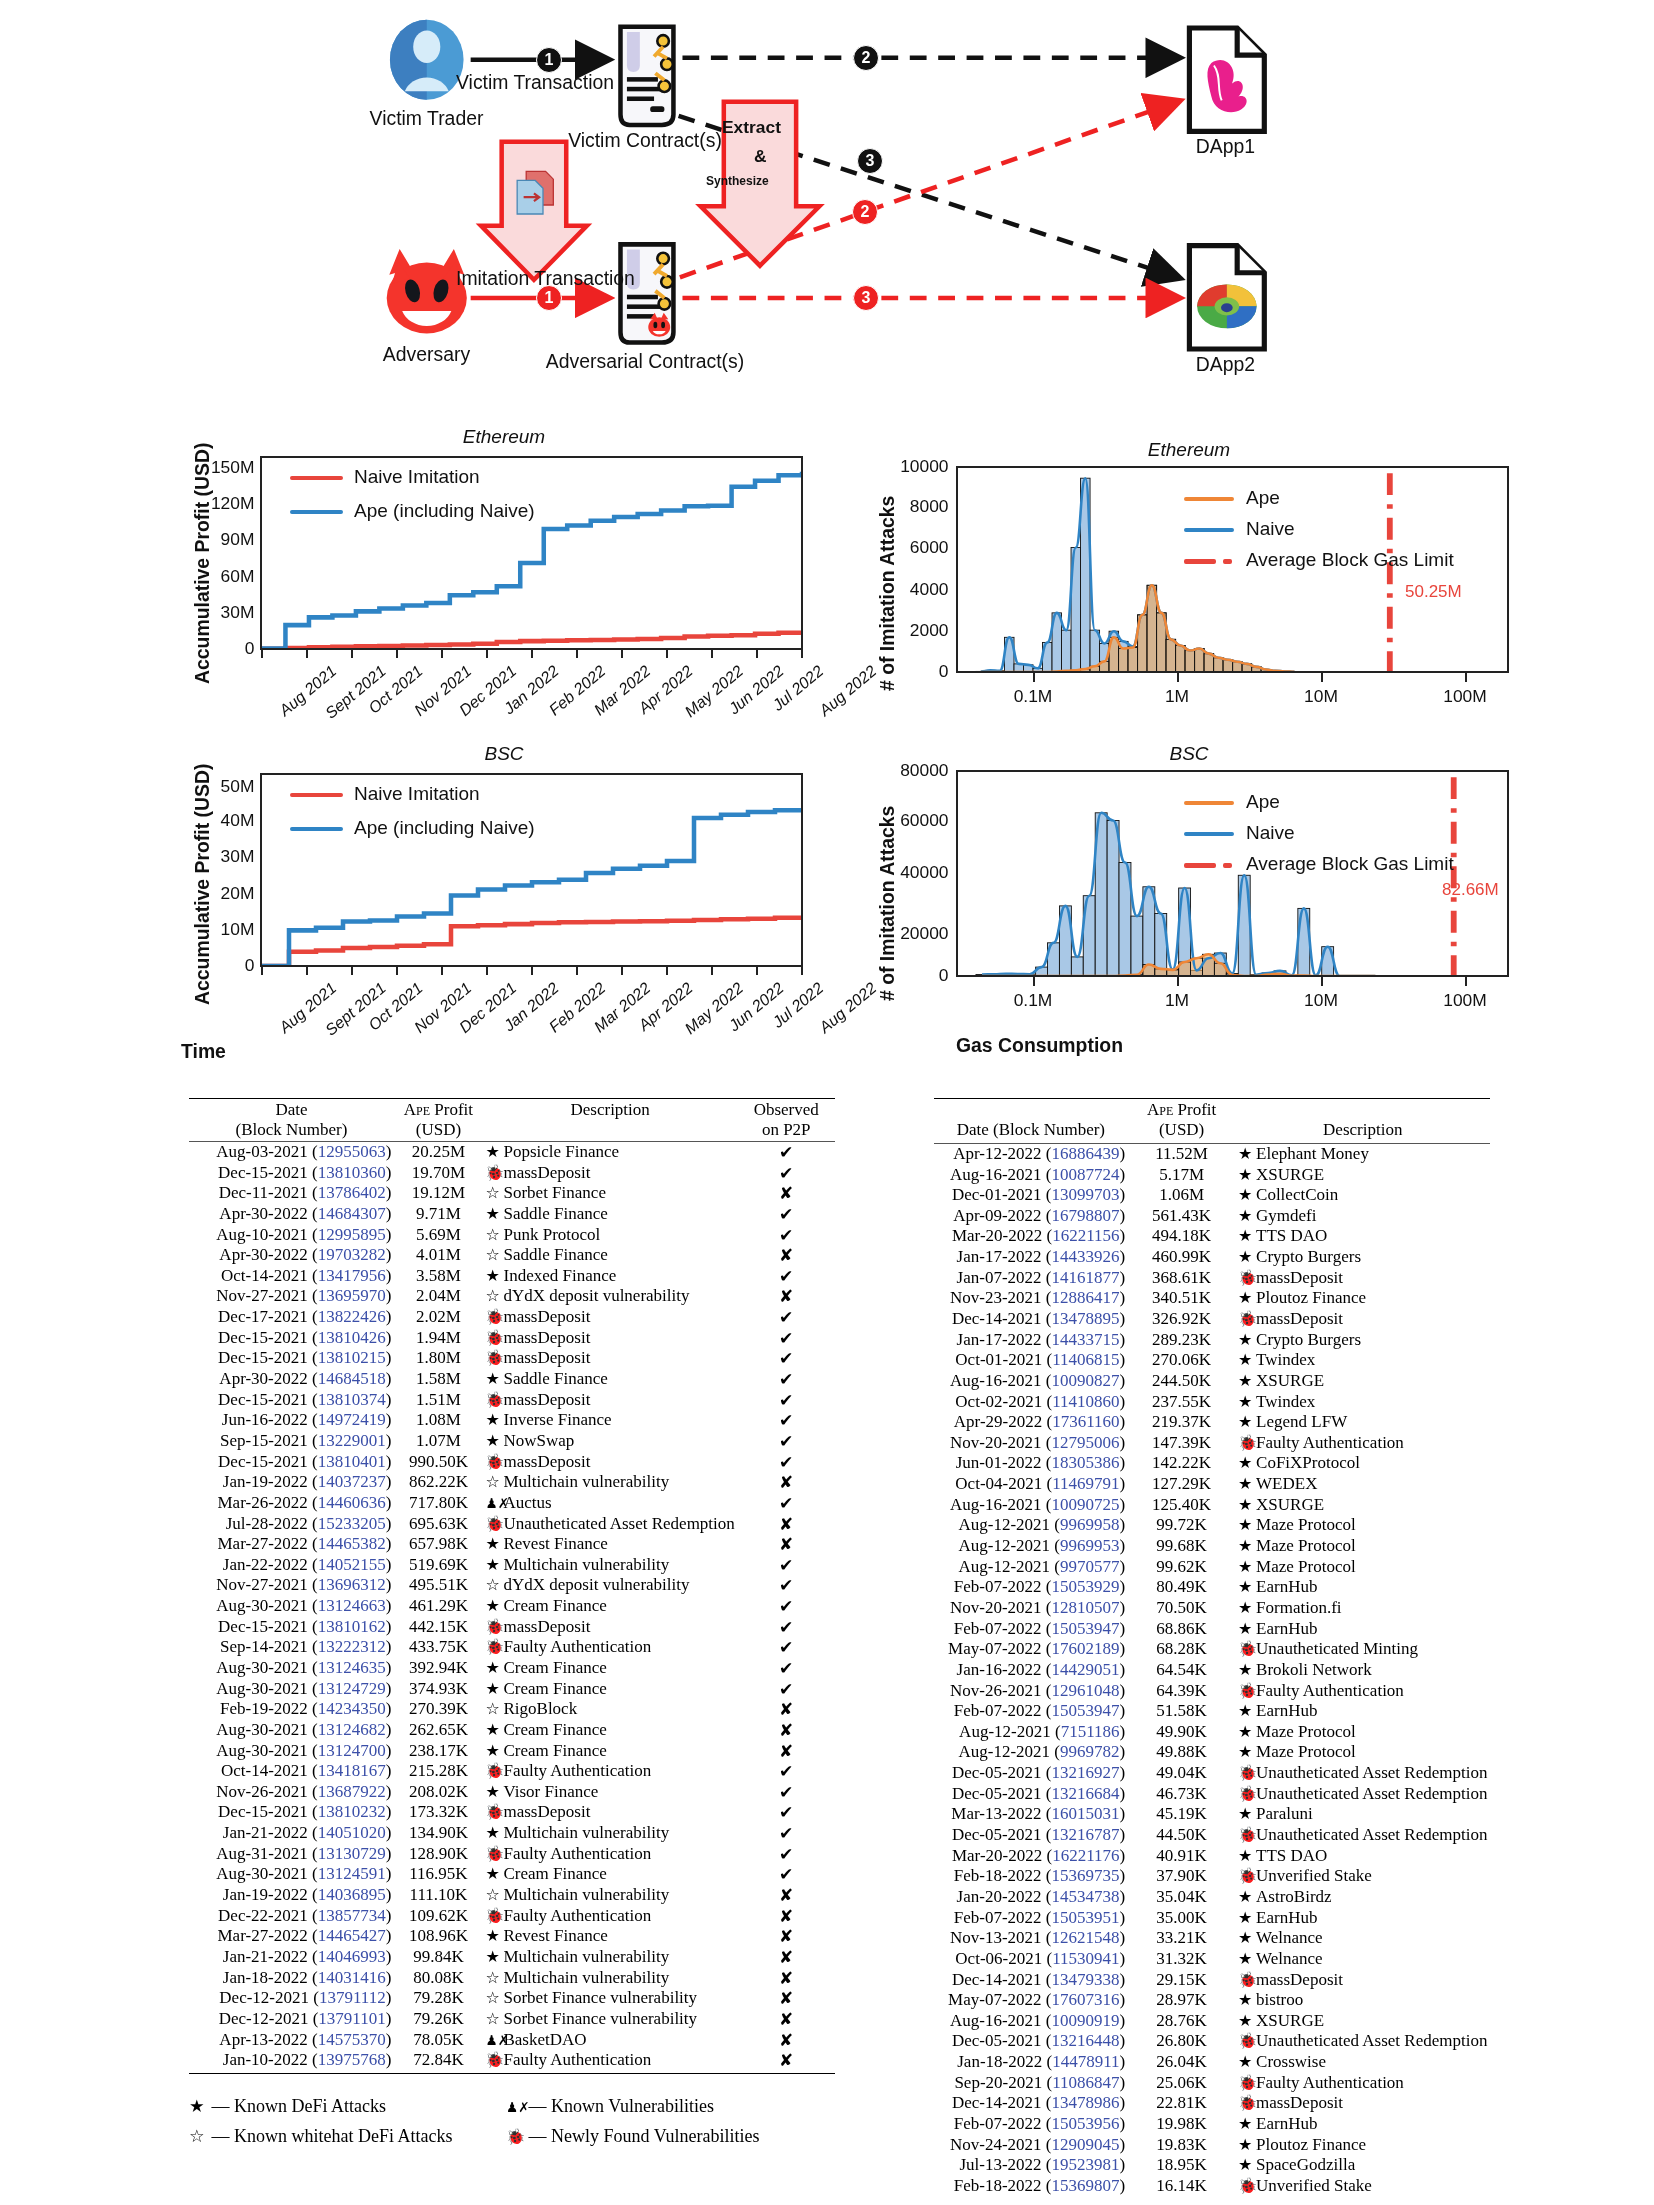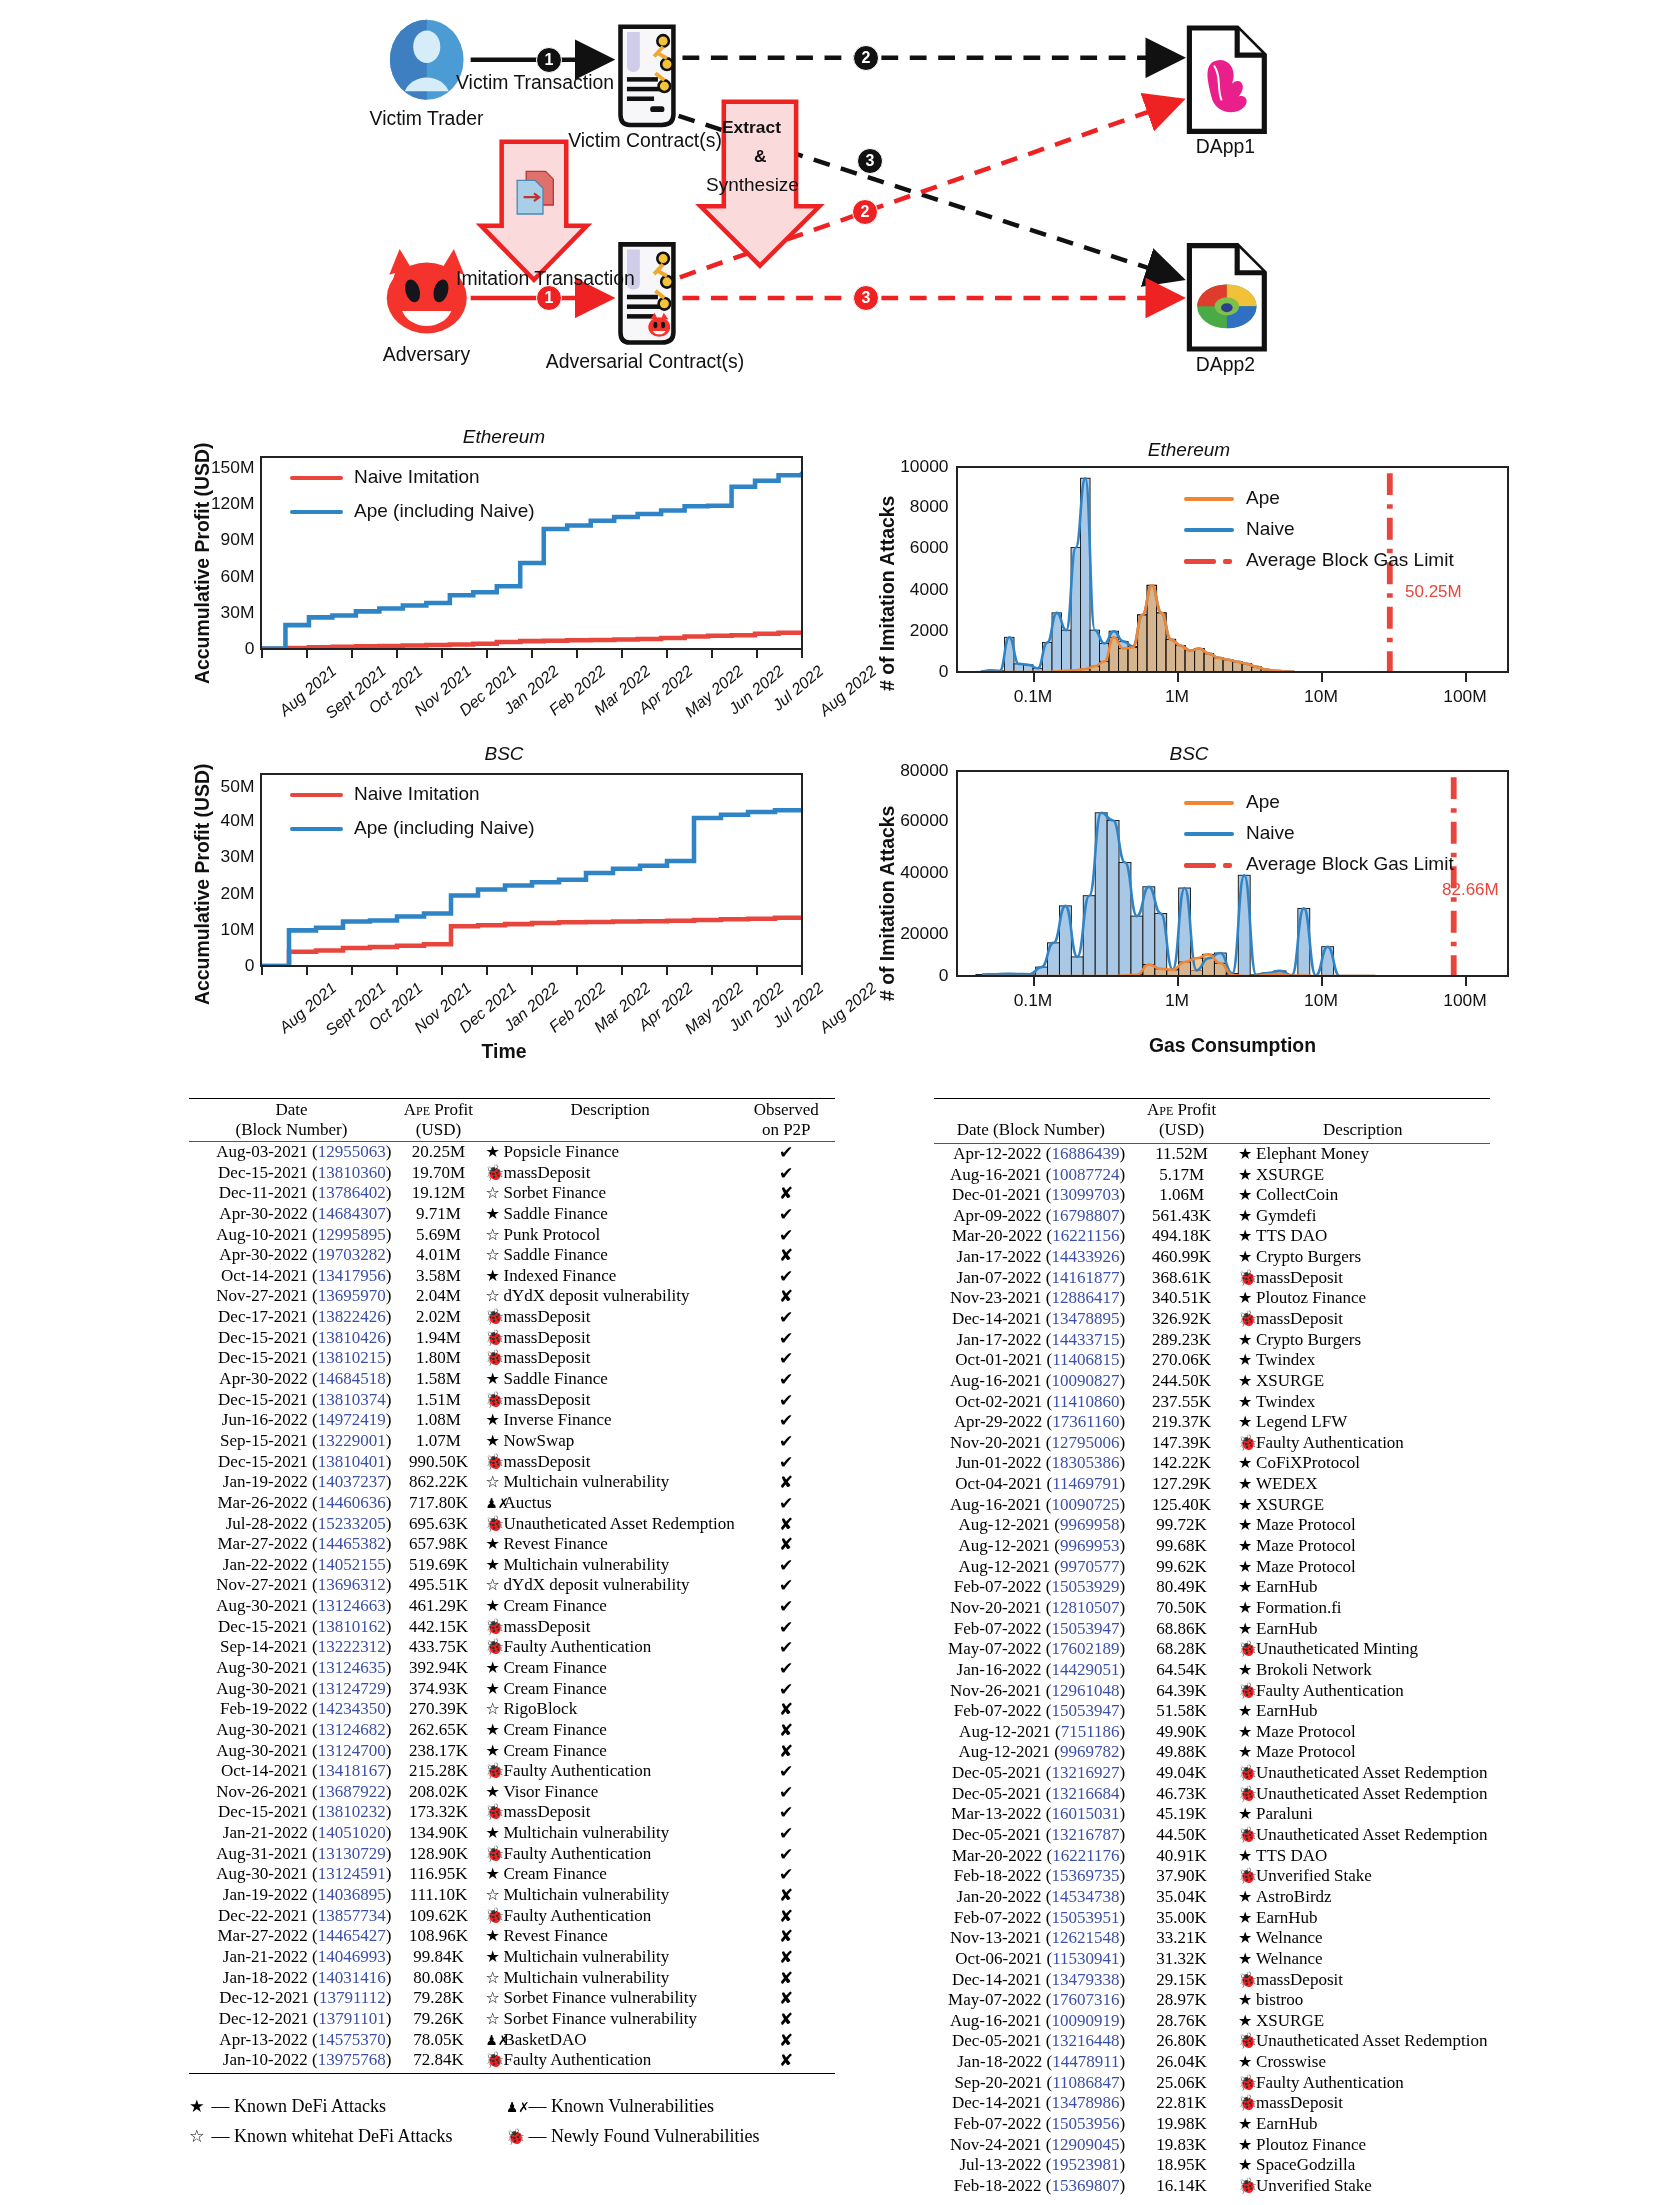--- a/index.html
+++ b/index.html
@@ -11,21 +11,21 @@
   .node-label{position:absolute;font-family:"Liberation Sans",sans-serif;font-size:19.4px;color:#111;white-space:nowrap;text-align:center;}
   .edge-label{position:absolute;font-family:"Liberation Sans",sans-serif;font-size:19.4px;color:#111;white-space:nowrap;}
   .badge{position:absolute;width:26px;height:26px;border-radius:50%;color:#fff;font-family:"Liberation Sans",sans-serif;font-size:16px;font-weight:bold;display:flex;align-items:center;justify-content:center;border:1.9px solid #fff;box-sizing:border-box;}
   .badge.blk{background:#111;}
   .badge.red{background:#ee2222;}
 
   
   .chart-title{position:absolute;width:100%;text-align:center;font-family:"Liberation Sans",sans-serif;font-style:italic;font-size:19px;color:#111;}
   .axis-box{position:absolute;border:2.6px solid #222;box-sizing:border-box;background:#fff;overflow:hidden;}
   .ylab{position:absolute;font-family:"Liberation Sans",sans-serif;font-weight:bold;font-size:19.4px;transform-origin:0 0;transform:rotate(-90deg);white-space:nowrap;color:#111;}
-  .xlab{position:absolute;font-family:"Liberation Sans",sans-serif;font-weight:bold;font-size:19.4px;white-space:nowrap;color:#111;text-align:center;}
+  .xlab{position:absolute;font-family:"Liberation Sans",sans-serif;font-weight:bold;font-size:19.4px;white-space:nowrap;color:#111;}
   .ytick{position:absolute;font-family:"Liberation Sans",sans-serif;font-size:17.4px;color:#111;text-align:right;white-space:nowrap;}
   .xtick-rot{position:absolute;font-family:"Liberation Sans",sans-serif;font-style:italic;font-size:16px;color:#111;white-space:nowrap;transform-origin:100% 0;transform:rotate(-40deg);text-align:right;}
   .xtick{position:absolute;font-family:"Liberation Sans",sans-serif;font-size:17.4px;color:#111;white-space:nowrap;text-align:center;}
   .tickmark{position:absolute;background:#222;}
   .lgd{position:absolute;font-family:"Liberation Sans",sans-serif;font-size:19px;color:#111;white-space:nowrap;}
   .lgd-line{position:absolute;height:3.9px;border-radius:1.9px;}
   .annot{position:absolute;font-family:"Liberation Sans",sans-serif;font-size:17px;color:#e8453c;white-space:nowrap;}
 
   
   .tbl{position:absolute;font-family:"Liberation Serif",serif;}
@@ -160,21 +160,21 @@
 
   <div class="badge blk" style="left:174px;top:28px;">1</div>
   <div class="badge blk" style="left:491px;top:26px;">2</div>
   <div class="badge blk" style="left:495px;top:129px;">3</div>
   <div class="badge red" style="left:174px;top:266px;">1</div>
   <div class="badge red" style="left:490px;top:180px;">2</div>
   <div class="badge red" style="left:491px;top:266px;">3</div>
 
   <div class="edge-label" style="left:360px;top:98px;font-weight:bold;font-size:17.4px;">Extract</div>
   <div class="edge-label" style="left:392px;top:127px;font-weight:bold;font-size:17.4px;">&amp;</div>
-  <div class="edge-label" style="left:344px;top:155px;font-weight:normal;font-size:19px;">Synthesize</div>
+  <div class="edge-label" style="left:344px;top:155px;font-weight:bold;font-size:12px;">Synthesize</div>
 </div>
 
 <div class="fig" id="chart-profit-eth" style="left:181px;top:426px;width:646px;height:310px;">
   <div class="chart-title" style="top:0;">Ethereum</div>
   <div class="ylab" style="left:10.3px;top:258px;">Accumulative Profit (USD)</div>
   <div class="axis-box" style="left:79px;top:30px;width:543px;height:194px;">
     <svg width="540" height="191" viewBox="0 0 836 296" preserveAspectRatio="none">
       <polyline id="eth-naive" fill="none" stroke="#e8453c" stroke-width="7" points="0.0,295.6 36.3,295.6 36.3,294.3 72.7,294.3 72.7,293.4 109.0,293.4 109.0,292.7 145.4,292.7 145.4,291.9 181.7,291.9 181.7,291.2 218.1,291.2 218.1,290.4 254.4,290.4 254.4,289.7 290.8,289.7 290.8,289.0 327.1,289.0 327.1,287.9 363.5,287.9 363.5,285.3 399.8,285.3 399.8,283.8 436.2,283.8 436.2,283.1 472.5,283.1 472.5,282.5 508.9,282.5 508.9,281.9 545.2,281.9 545.2,281.2 581.6,281.2 581.6,280.5 617.9,280.5 617.9,279.0 654.3,279.0 654.3,276.8 690.6,276.8 690.6,275.6 727.0,275.6 727.0,274.7 763.3,274.7 763.3,272.3 799.7,272.3 799.7,270.8 836.0,270.8 836.0,270.1"></polyline>
       <polyline id="eth-ape" fill="none" stroke="#2f84c5" stroke-width="7" points="0.0,295.1 36.3,295.1 36.3,259.0 72.7,259.0 72.7,247.0 109.0,247.0 109.0,244.2 145.4,244.2 145.4,237.7 181.7,237.7 181.7,233.1 218.1,233.1 218.1,228.5 254.4,228.5 254.4,224.8 290.8,224.8 290.8,212.8 327.1,212.8 327.1,208.1 363.5,208.1 363.5,198.9 399.8,198.9 399.8,162.8 436.2,162.8 436.2,110.1 472.5,110.1 472.5,104.5 508.9,104.5 508.9,97.1 545.2,97.1 545.2,91.6 581.6,91.6 581.6,86.9 617.9,86.9 617.9,81.4 654.3,81.4 654.3,74.9 690.6,74.9 690.6,74.0 727.0,74.0 727.0,44.4 763.3,44.4 763.3,35.2 799.7,35.2 799.7,26.8 836.0,26.8 836.0,21.3"></polyline>
     </svg>

